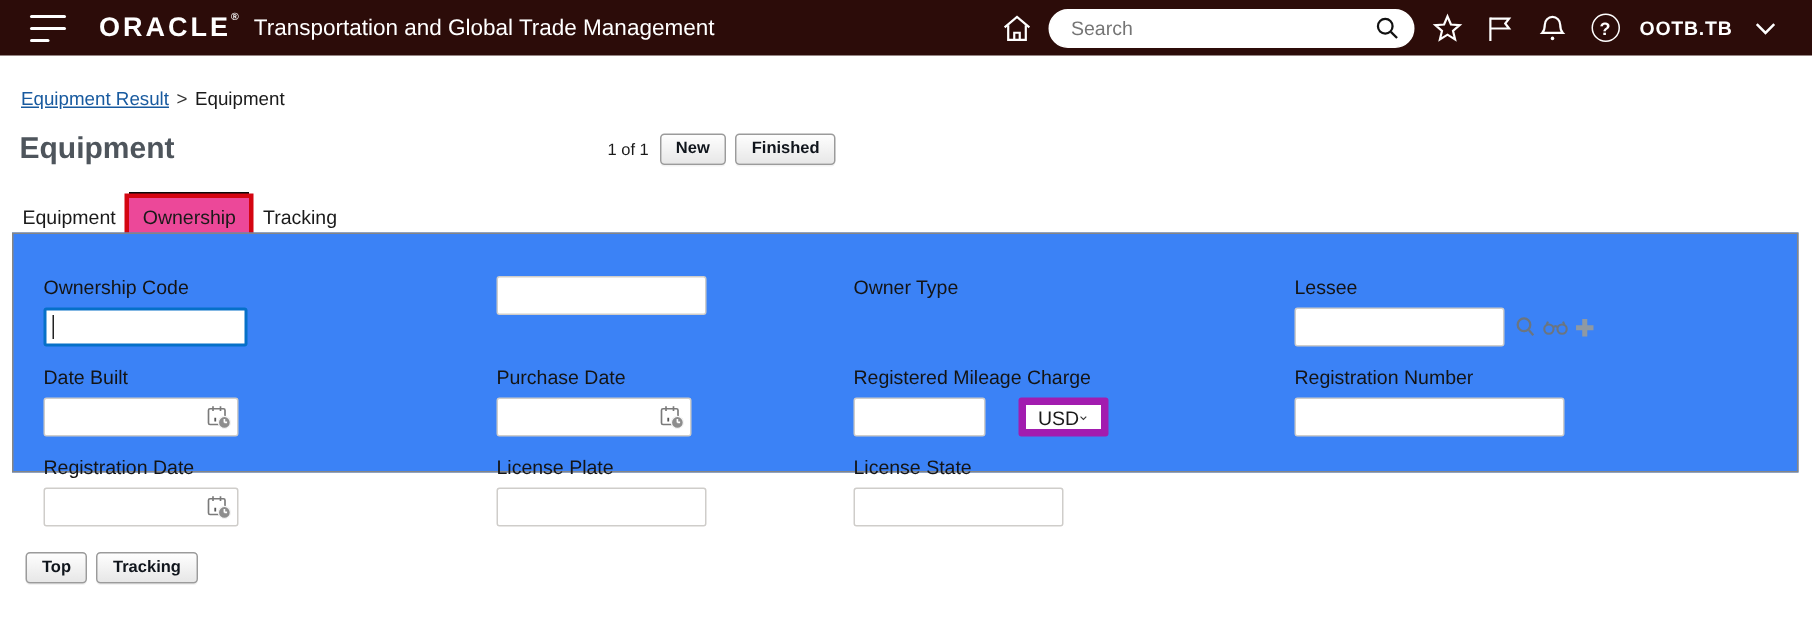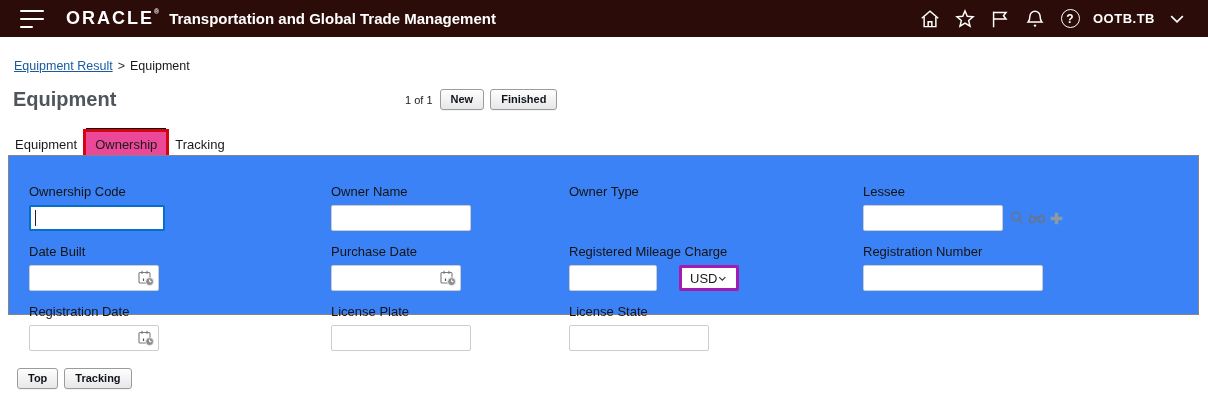--- a/index.html
+++ b/index.html
@@ -10,21 +10,21 @@
   
   .topbar { position:absolute; top:0; left:0; width:1208px; height:37px;
     background:#2c0c09; display:flex; align-items:center; }
   .hamburger { width:26px; height:18px; margin-left:20px; display:flex; flex-direction:column;
     justify-content:space-between; cursor:pointer; }
   .hamburger span { display:block; height:2px; background:#fff; border-radius:1px; }
   .hamburger span:nth-child(1){ width:24px; } .hamburger span:nth-child(2){ width:24px; }
   .hamburger span:nth-child(3){ width:13px; }
   .brand { color:#fff; font-weight:bold; font-size:18px; letter-spacing:2px; margin-left:20px; }
   .brand-mark { font-size:7px; vertical-align:top; letter-spacing:0; }
-  .app-title { color:#fff; font-size:15px; margin-left:10px; font-weight:700; }
+  .app-title { color:#fff; font-size:15px; margin-left:10px; font-weight:400; }
   .topbar-right { position:absolute; right:18px; top:0; height:37px; display:flex; align-items:center; gap:0; }
   .top-icon { width:26px; height:26px; display:flex; align-items:center; justify-content:center;
     cursor:pointer; margin-left:9px; }
   .search-wrap { position:relative; margin-left:8px; }
   .search-input { width:244px; height:26px; border-radius:13px; border:1px solid #fff;
     background:#fff; padding:0 30px 0 14px; font-size:13px; color:#333; outline:none;
     font-family:"Liberation Sans", sans-serif; }
   .search-glass { position:absolute; right:9px; top:4px; }
   .username { color:#fff; font-weight:bold; font-size:13px; letter-spacing:.5px; margin-left:10px; cursor:pointer; }
   .help-circ { width:19px; height:19px; border:1.6px solid #fff; border-radius:50%;
@@ -56,21 +56,21 @@
   .ctrl { display:flex; align-items:center; height:26px; }
   .tin { height:26px; border:1px solid #cfcdca; border-radius:2px; background:#fff;
     font-size:13px; padding:0 6px; color:#222; outline:none; font-family:"Liberation Sans", sans-serif; }
   .w140{ width:140px; } .w180{ width:180px; } .w104{ width:104px; } .w88{ width:88px; }
   .focus-wrap { position:relative; }
   .tin.focused { width:136px; border:2px solid #0670c8; border-radius:2px; }
   .caret { position:absolute; left:6px; top:5px; width:1px; height:16px; background:#222; }
   .date-wrap { position:relative; width:130px; }
   .date-wrap .tin { width:130px; padding-right:26px; }
   .cal-btn { position:absolute; right:4px; top:4px; cursor:pointer; }
-  .fake-select { height:26px; border:3px solid #a21caf; border-radius:2px; background:#fff;
+  .fake-select { height:26px; border:5px solid #a21caf; border-radius:2px; background:#fff;
     display:flex; align-items:center; justify-content:space-between; padding:0 8px; font-size:13px;
     color:#1a1a1a; cursor:pointer; }
   .sel60 { width:60px; margin-left:22px; } .sel88 { width:88px; margin-left:6px; }
   .mini-icons { display:flex; align-items:center; gap:3px; margin-left:6px; }
   .mini-icons > span { cursor:pointer; display:flex; }
 
   
   .footer-actions { position:absolute; top:368px; left:17px; display:flex; }
 </style>
 </head>
@@ -86,20 +86,29 @@
   <div class="app-title">Transportation and Global Trade Management</div>
 
   <div class="topbar-right">
     <div class="top-icon">
       <svg width="22" height="22" viewBox="0 0 24 24" fill="none" stroke="#ffffff" stroke-width="1.6">
         <path d="M3 11.2 L12 3.6 L21 11.2"></path>
           <path d="M5.6 9.6 V20.3 H18.4 V9.6"></path>
           <path d="M10 20.3 v-5.2 h4 v5.2"></path>
       </svg>
     </div>
+    <div class="search-wrap">
+      <input class="search-input" placeholder="Search" style="">
+      <span class="search-glass">
+        <svg width="18" height="18" viewBox="0 0 24 24" fill="none" stroke="#111111" stroke-width="2">
+          <circle cx="10" cy="10" r="6.5"></circle>
+            <line x1="15" y1="15" x2="20.5" y2="20.5"></line>
+        </svg>
+      </span>
+    </div>
     <div class="top-icon">
       <svg width="22" height="22" viewBox="0 0 24 24" fill="none" stroke="#ffffff" stroke-width="1.6">
         <path d="M12 3.2 l2.5 5.9 6.3.5 -4.8 4.1 1.5 6.2 L12 16.5 l-5.5 3.4 1.5-6.2 -4.8-4.1 6.3-.5 z"></path>
       </svg>
     </div>
     <div class="top-icon">
       <svg width="22" height="22" viewBox="0 0 24 24" fill="none" stroke="#ffffff" stroke-width="1.6">
         <path d="M5 21 V4"></path>
           <path d="M5 4.8 H18.6 L15.8 8.4 L18.6 12 H5"></path>
       </svg>
@@ -146,21 +155,20 @@
   <div class="form-grid">
 
     <div class="field">
       <label>Ownership Code</label>
       <div class="ctrl focus-wrap">
         <input class="tin focused" value="" style="">
         <span class="caret"></span>
       </div>
     </div>
     <div class="field">
-      <label>Owner Name</label>
       <div class="ctrl">
         <input class="tin w140" value="" style="">
       </div>
     </div>
     <div class="field">
       <label>Owner Type</label>
       <div class="ctrl"></div>
     </div>
     <div class="field">
       <label>Lessee</label>

